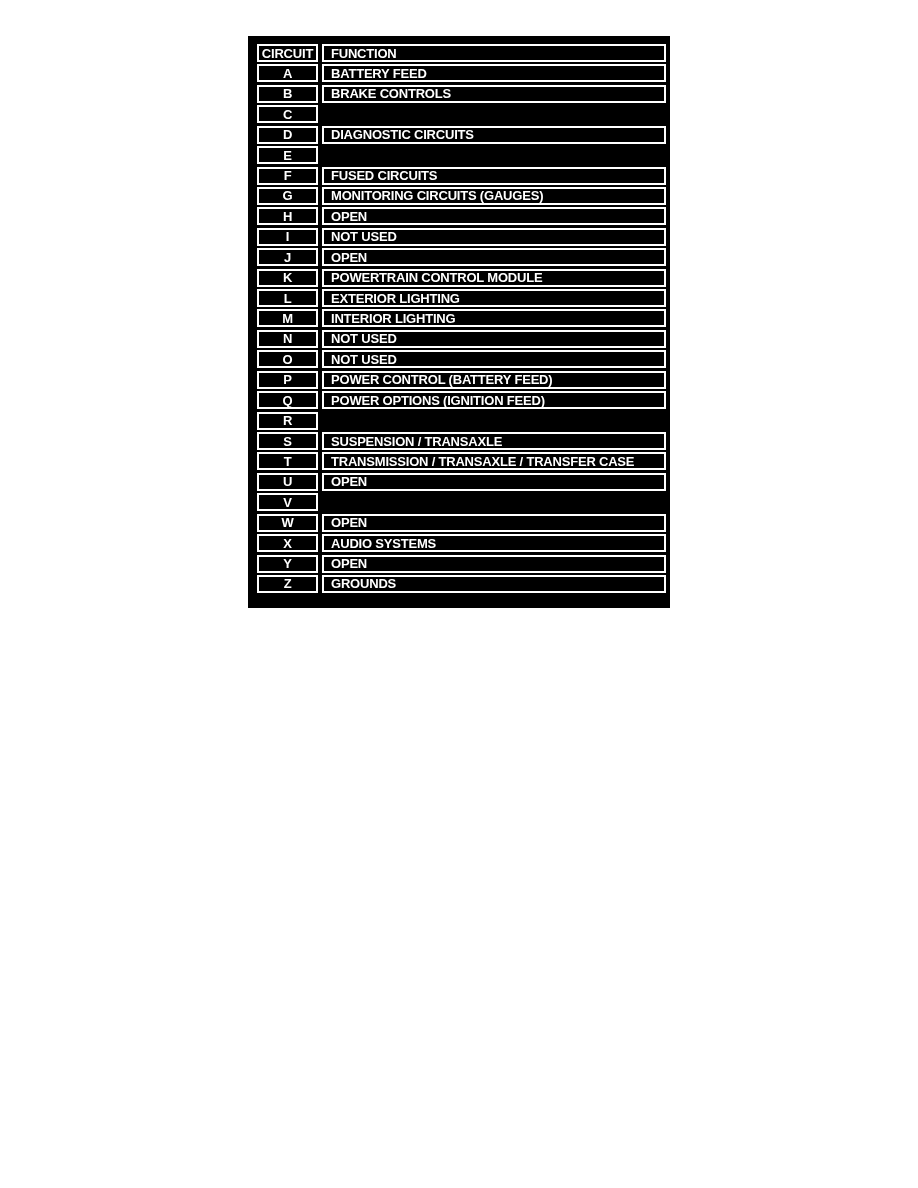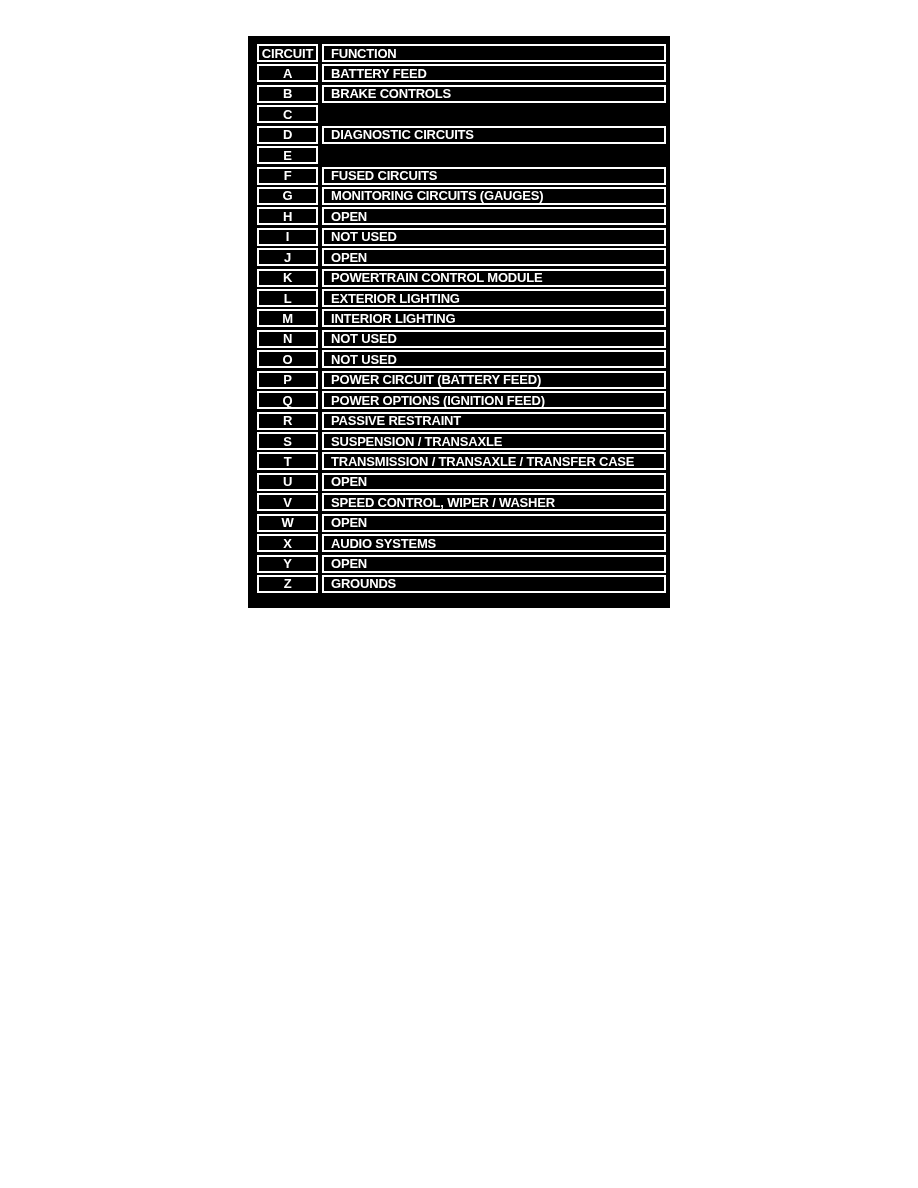--- a/index.html
+++ b/index.html
@@ -136,51 +136,49 @@
     <div class="cell function-cell">NOT USED</div>
   </div>
 
   <div class="row">
     <div class="cell circuit-cell">O</div>
     <div class="cell function-cell">NOT USED</div>
   </div>
 
   <div class="row">
     <div class="cell circuit-cell">P</div>
-    <div class="cell function-cell">POWER CIRCUIT (BATTERY FEED)</div>
+    <div class="cell function-cell">POWER CONTROL (BATTERY FEED)</div>
   </div>
 
   <div class="row">
     <div class="cell circuit-cell">Q</div>
     <div class="cell function-cell">POWER OPTIONS (IGNITION FEED)</div>
   </div>
 
   <div class="row">
     <div class="cell circuit-cell">R</div>
-    <div class="cell function-cell">PASSIVE RESTRAINT</div>
   </div>
 
   <div class="row">
     <div class="cell circuit-cell">S</div>
     <div class="cell function-cell">SUSPENSION / TRANSAXLE</div>
   </div>
 
   <div class="row">
     <div class="cell circuit-cell">T</div>
     <div class="cell function-cell">TRANSMISSION / TRANSAXLE / TRANSFER CASE</div>
   </div>
 
   <div class="row">
     <div class="cell circuit-cell">U</div>
     <div class="cell function-cell">OPEN</div>
   </div>
 
   <div class="row">
     <div class="cell circuit-cell">V</div>
-    <div class="cell function-cell">SPEED CONTROL, WIPER / WASHER</div>
   </div>
 
   <div class="row">
     <div class="cell circuit-cell">W</div>
     <div class="cell function-cell">OPEN</div>
   </div>
 
   <div class="row">
     <div class="cell circuit-cell">X</div>
     <div class="cell function-cell">AUDIO SYSTEMS</div>

